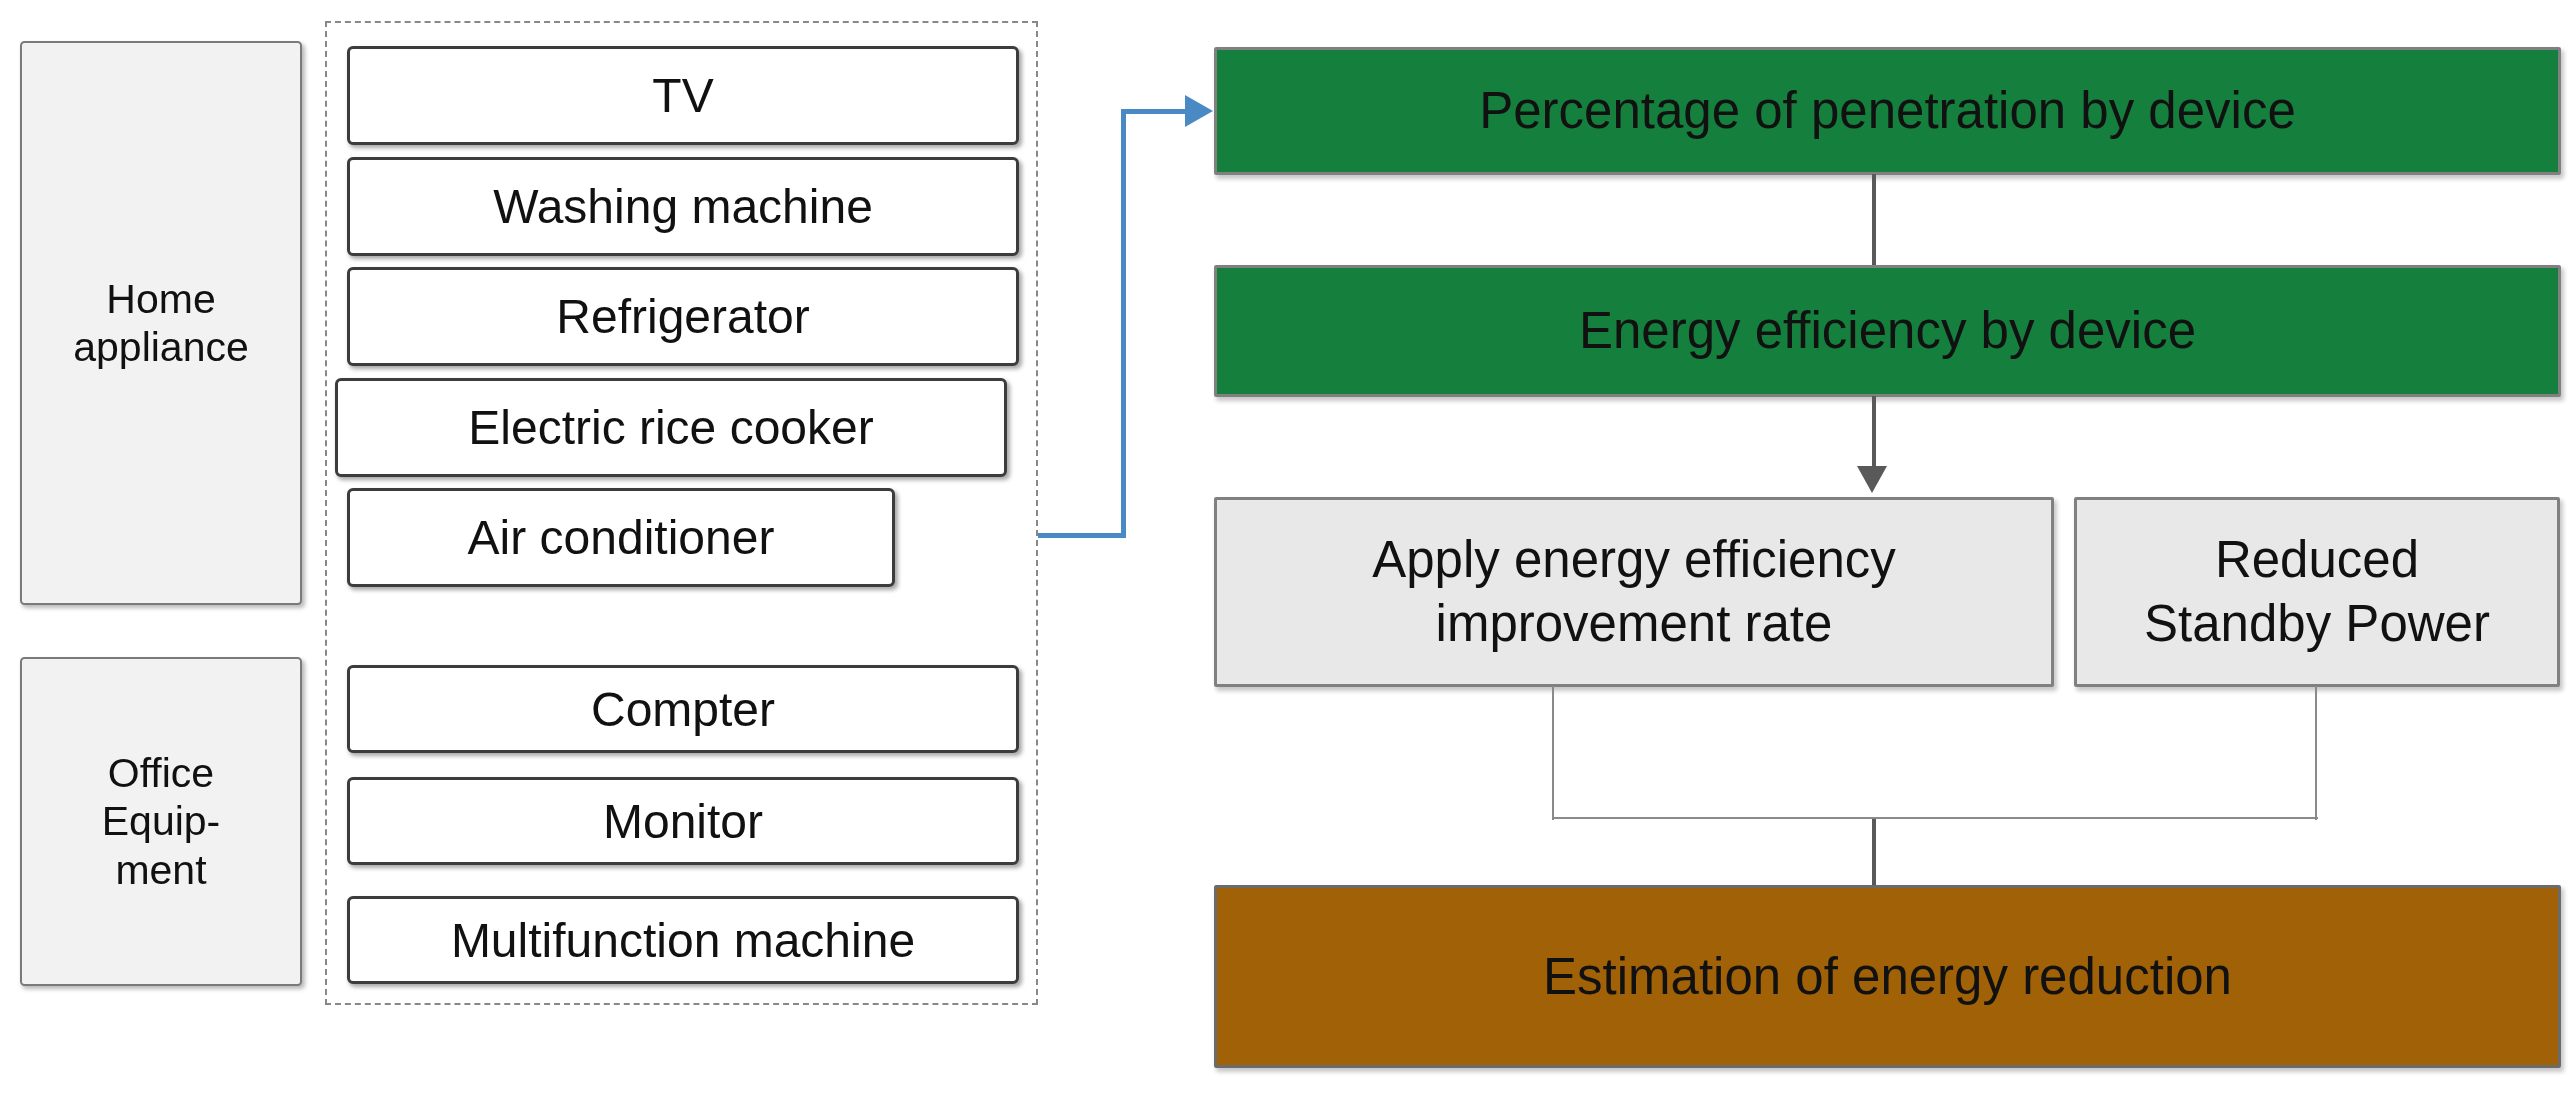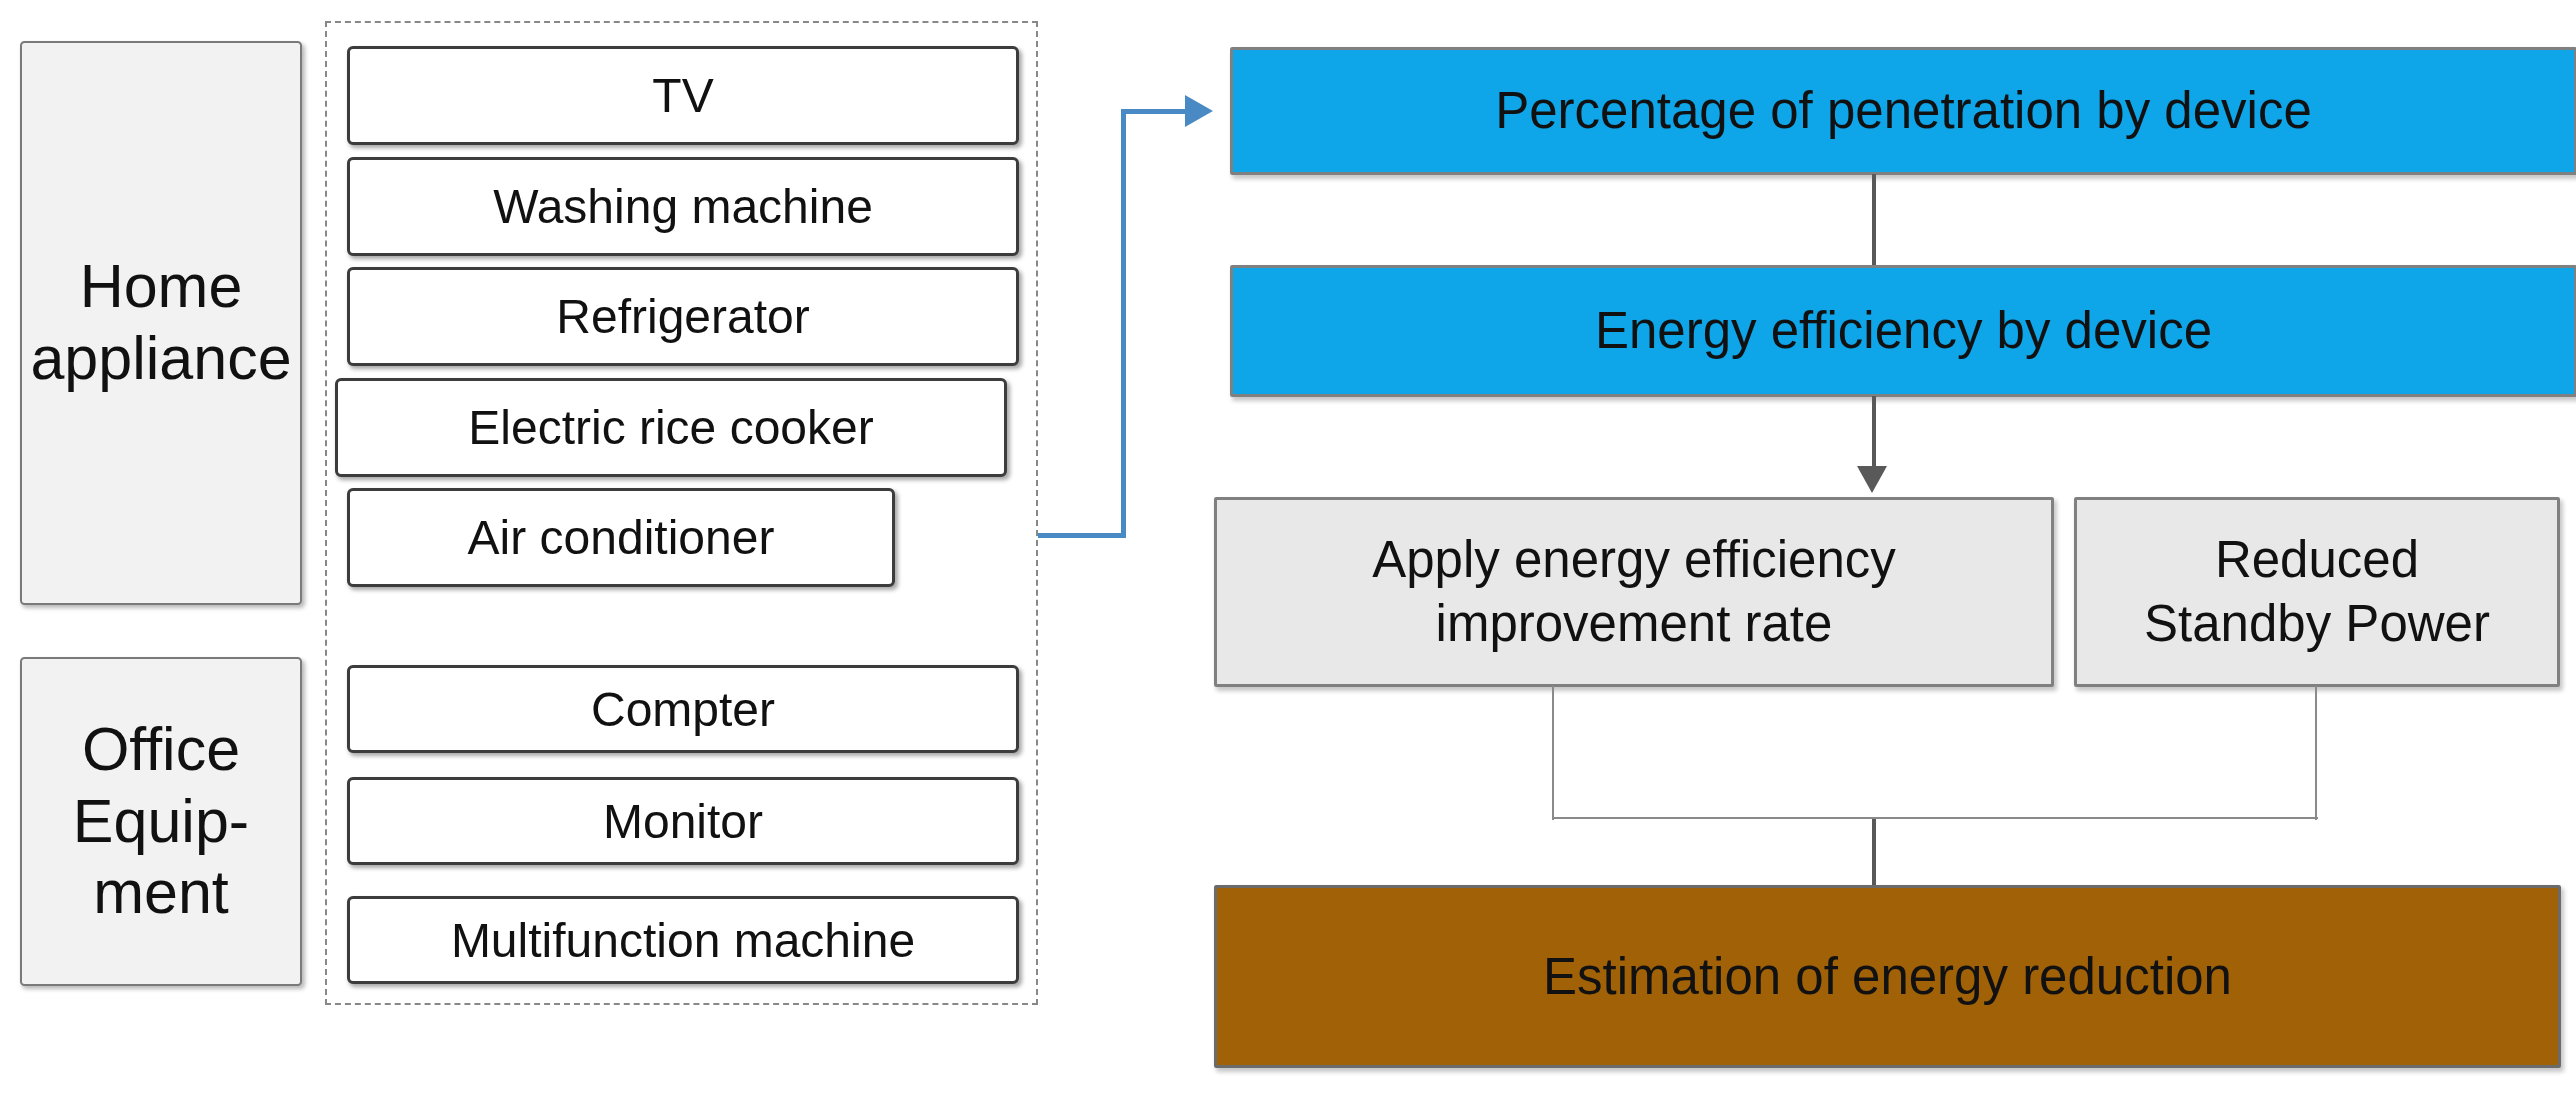--- a/index.html
+++ b/index.html
@@ -1,26 +1,26 @@
 <!DOCTYPE html>
 <html style="font-size:12px"><head>
 <meta charset="utf-8">
 <style>
   html,body{margin:0;padding:0;background:#ffffff;}
   .canvas{position:relative;width:2576px;height:1099px;background:#ffffff;overflow:hidden;
           font-family:"Liberation Sans",sans-serif;color:#111;}
   .box{position:absolute;box-sizing:border-box;display:flex;align-items:center;justify-content:center;
        text-align:center;white-space:pre-line;}
-  .cat{background:#f2f2f2;border:2.2px solid #7a7a7a;border-radius:4.5px;font-size:61px;line-height:1.18;
+  .cat{background:#f2f2f2;border:2.2px solid #7a7a7a;border-radius:4.5px;font-size:41px;line-height:1.18;
        box-shadow:2.2px 3px 4.5px rgba(0,0,0,0.28);}
   .item{background:#ffffff;border:3px solid #3c3c3c;border-radius:6px;font-size:48px;
         box-shadow:2.2px 3px 4.5px rgba(0,0,0,0.35);}
   .flowbox{border:3px solid #808080;border-radius:2.2px;font-size:51px;line-height:1.25;
         box-shadow:2.2px 3.7px 4.5px rgba(0,0,0,0.22);}
-  .white{background:#0ea5e9;margin-left:16px;}
+  .white{background:#15803d;}
   .lightgray{background:#e8e8e8;}
   .darkgray{background:#a16207;border-color:#6b6b6b;}
   .dashedbox{position:absolute;box-sizing:border-box;border:2.2px dashed #888888;background:transparent;}
   .line{position:absolute;}
   .gline{background:#595959;}
   .tline{background:#8a8a8a;}
   .blue{background:#4a8ac4;}
   .tri-down{position:absolute;width:0;height:0;border-left:15.7px solid transparent;
             border-right:15.7px solid transparent;border-top:27px solid #595959;}
   .tri-right{position:absolute;width:0;height:0;border-top:16.4px solid transparent;

